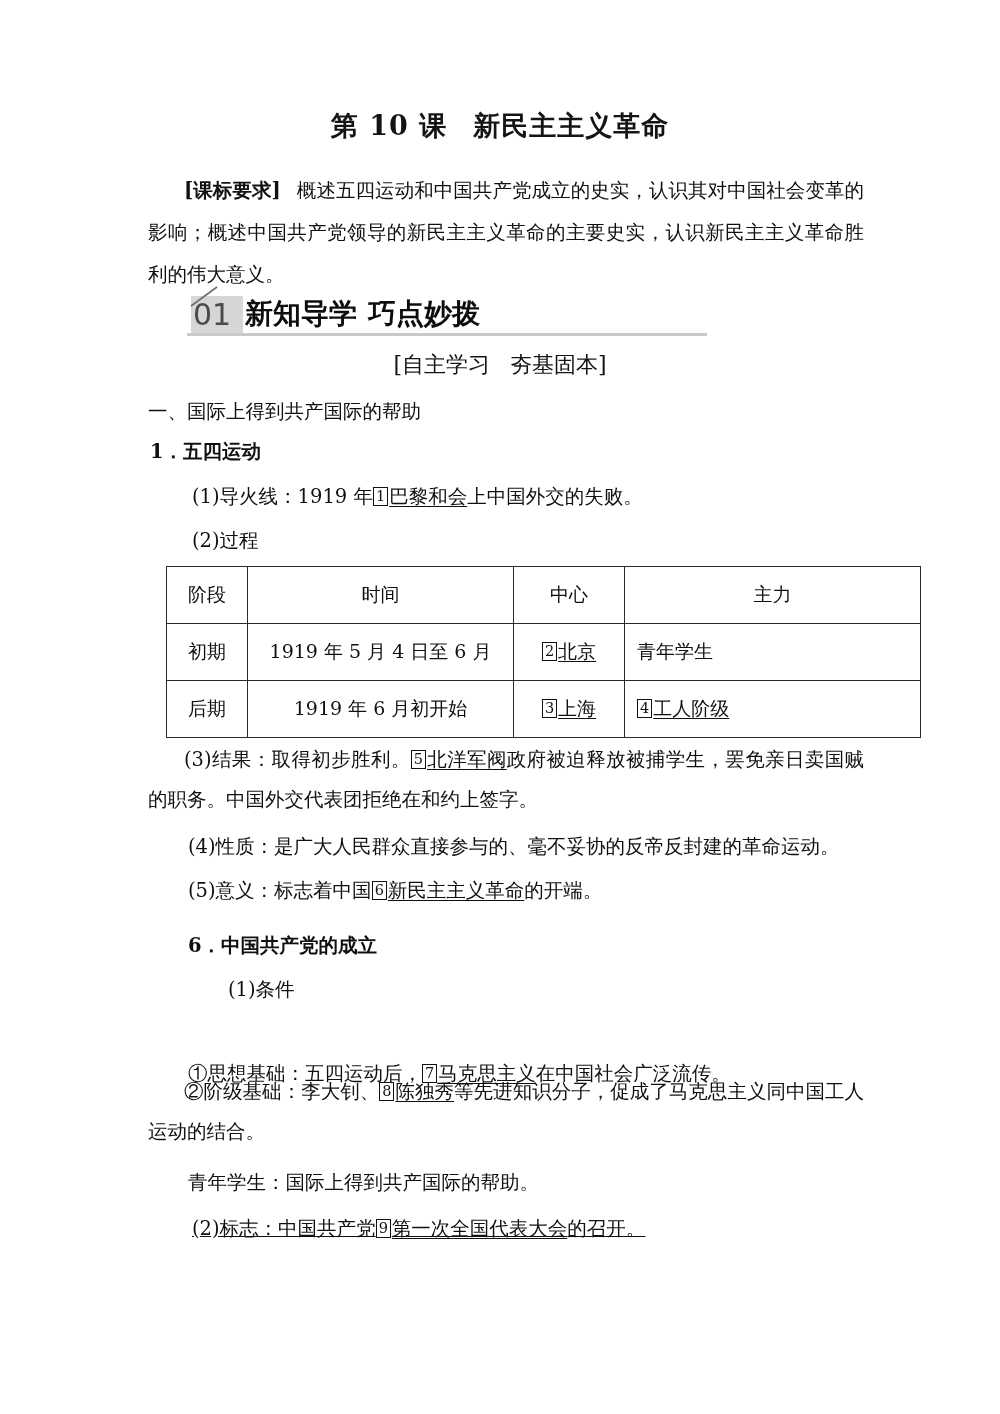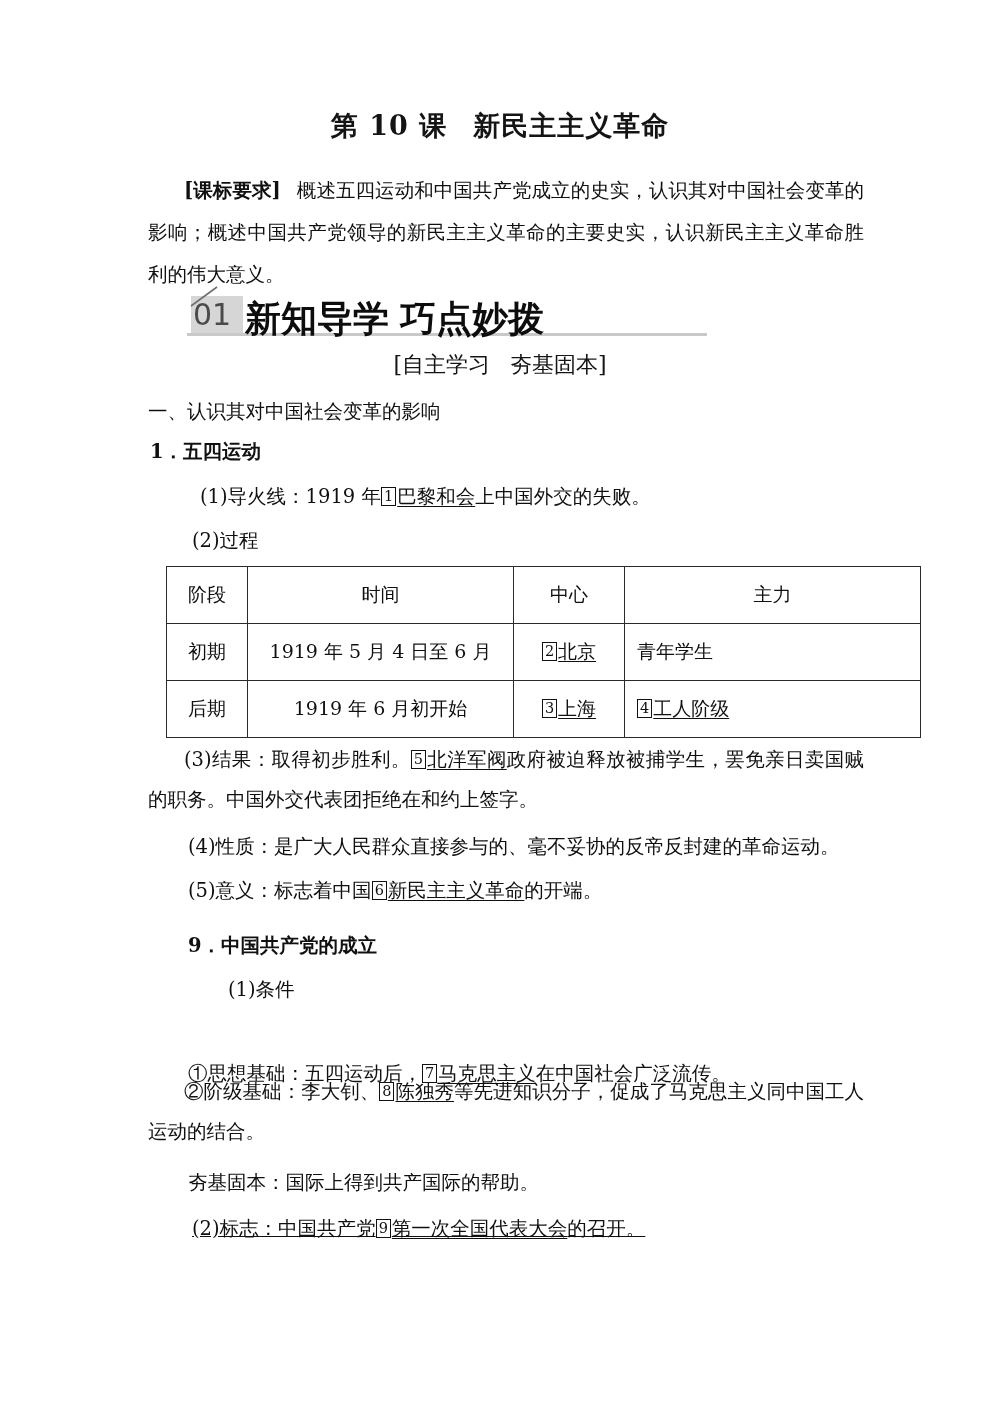--- a/index.html
+++ b/index.html
@@ -94,21 +94,21 @@
     left: 2px;
     top: -8px;
     width: 34px;
     height: 22px;
   }
   .banner-slash svg { display: block; }
   .banner-title {
     position: absolute;
     left: 58px;
     top: 1px;
-    font-size: 36px;
+    font-size: 28px;
     font-weight: 700;
     color: #0d0d0d;
     letter-spacing: 0px;
     font-family: Liberation Mono, monospace;
     white-space: nowrap;
   }
   .banner-title .gap { display: inline-block; width: 11px; }
   .banner-pinyin-box {
     position: absolute;
     left: 269px;
@@ -224,25 +224,25 @@
     </div>
     <div class="banner-title">
       <span>新知导学</span><span class="gap"></span><span>巧点妙拨</span>
     </div>
   </div>
 
   <div class="sub-banner">
     <span>[自主学习</span><span class="gap"></span><span>夯基固本]</span>
   </div>
 
-  <div class="p" style="left:148px; top:392px; width:716px;">一、认识其对中国社会变革的影响</div>
+  <div class="p" style="left:148px; top:392px; width:716px;">一、国际上得到共产国际的帮助</div>
 
   <div class="p bold" style="left:150px; top:432px; width:716px;">1．五四运动</div>
 
-  <div class="p" style="left:200px; top:477px; width:672px;">
+  <div class="p" style="left:192px; top:477px; width:672px;">
     <span>(1)导火线：1919 年</span><span class="ans"><span class="boxnum">1</span><span>巴黎和会</span></span><span>上中国外交的失败。</span>
   </div>
 
   <div class="p" style="left:192px; top:521px; width:672px;">(2)过程</div>
 
   <div class="tbl-wrap">
     <table class="data">
       <thead>
         <tr>
           <th class="c-stage">阶段</th>
@@ -279,31 +279,31 @@
   <div class="p" style="left:148px; top:740px; width:716px;">
     <span style="display:inline-block;width:36px;"></span><span>(3)结果：取得初步胜利。</span><span class="ans"><span class="boxnum">5</span><span>北洋军阀</span></span><span>政府被迫释放被捕学生，罢免亲日卖国贼的职务。中国外交代表团拒绝在和约上签字。</span>
   </div>
 
   <div class="p" style="left:188px; top:827px; width:676px;">(4)性质：是广大人民群众直接参与的、毫不妥协的反帝反封建的革命运动。</div>
 
   <div class="p" style="left:188px; top:871px; width:676px;">
     <span>(5)意义：标志着中国</span><span class="ans"><span class="boxnum">6</span><span>新民主主义革命</span></span><span>的开端。</span>
   </div>
 
-  <div class="p bold" style="left:188px; top:926px; width:676px;">9．中国共产党的成立</div>
+  <div class="p bold" style="left:188px; top:926px; width:676px;">6．中国共产党的成立</div>
 
   <div class="p" style="left:196px; top:970px; width:668px;margin-left:32px;">(1)条件</div>
 
   <div class="p" style="left:188px; top:1054px; width:676px;">
     <span>①思想基础：五四运动后，</span><span class="ans"><span class="boxnum">7</span><span>马克思主义</span></span><span>在中国社会广泛流传。</span>
   </div>
 
   <div class="p" style="left:148px; top:1072px; width:716px;">
     <span style="display:inline-block;width:36px;"></span><span>②阶级基础：李大钊、</span><span class="ans"><span class="boxnum">8</span><span>陈独秀</span></span><span>等先进知识分子，促成了马克思主义同中国工人运动的结合。</span>
   </div>
 
-  <div class="p" style="left:188px; top:1163px; width:676px;">夯基固本：国际上得到共产国际的帮助。</div>
+  <div class="p" style="left:188px; top:1163px; width:676px;">青年学生：国际上得到共产国际的帮助。</div>
 
   <div class="p" style="left:192px; top:1209px; width:672px;text-decoration:underline;">
     <span>(2)标志：中国共产党</span><span class="ans"><span class="boxnum">9</span><span>第一次全国代表大会</span></span><span>的召开。</span>
   </div>
 
 </div>
 
 </body></html>

